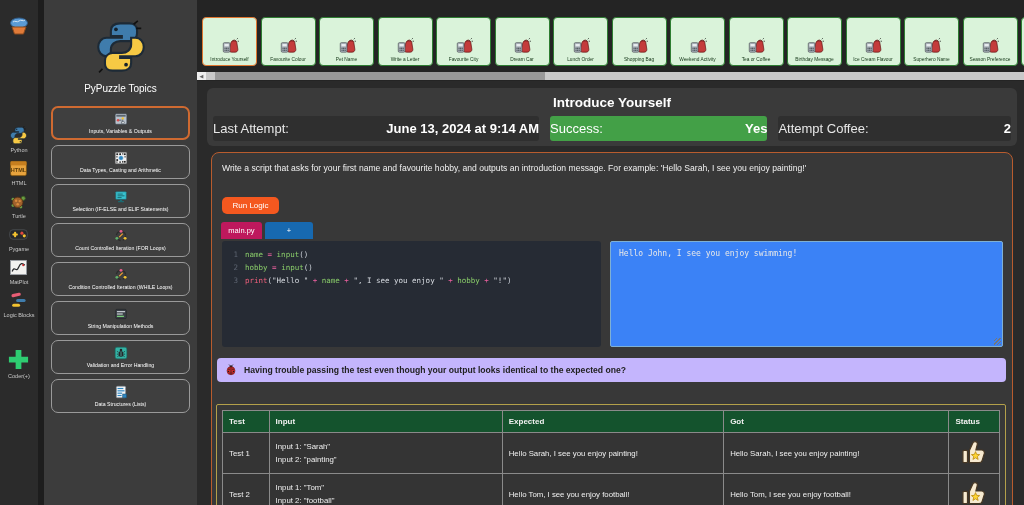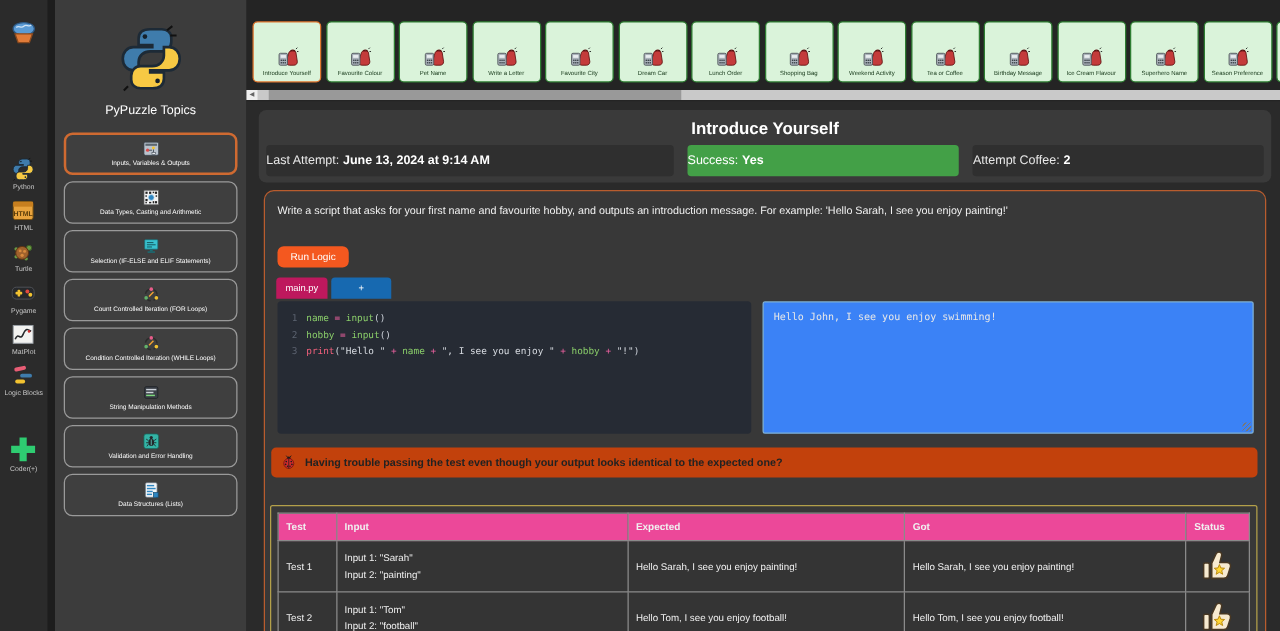--- a/index.html
+++ b/index.html
@@ -37,22 +37,22 @@
         box-sizing:border-box;cursor:pointer;padding-bottom:3px}
   .card svg{width:18px;height:18px;margin-bottom:2px}
   .card .cl2{font-size:4.8px;color:#143617;text-align:center;line-height:5px;padding:0 2px}
   .card.selected{border-color:#e0762f}
   .hscroll{position:absolute;top:72px;left:0;right:0;height:8px;background:#c9c9c9;display:flex;}
   .hs-arrow{width:9px;height:8px;background:#efefef;color:#666;font-size:5px;line-height:8px;text-align:center;cursor:pointer}
   .hs-thumb{position:absolute;left:18px;width:330px;height:8px;background:#999;cursor:grab}
   .headerpanel{position:absolute;top:88px;left:10px;width:810px;height:58px;background:#3a3a3a;border-radius:6px;box-sizing:border-box}
   .ht{color:#fff;font-weight:bold;font-size:13.5px;text-align:center;margin-top:7px}
   .stats{position:absolute;left:6px;right:6px;bottom:5px;display:flex;gap:11px}
-  .stat{height:25px;background:#2f2f2f;border-radius:3px;color:#e8e8e8;font-size:10px;
-        display:flex;align-items:center;justify-content:flex-start}
+  .stat{height:25px;background:#2f2f2f;border-radius:3px;color:#e8e8e8;font-size:13px;
+        display:flex;align-items:center;justify-content:space-between}
   .stat b{margin-left:3px;color:#fff}
   .stat.s1{flex:1.5}
   .stat.s2{flex:1;background:#43a047;color:#fff}
   .stat.s3{flex:1.07}
   .container{position:absolute;top:152px;left:14px;width:802px;height:400px;border:1px solid #b85c2e;
              border-radius:8px;background:#383838;box-sizing:border-box}
   .desc{margin:10px 10px 0;color:#f1f1f1;font-size:8.6px;line-height:10px}
   .runbtn{display:block;margin:24px 0 0 10px;width:57px;height:17px;background:#f4581f;color:#fff;
           font-size:8px;border:none;border-radius:5px;cursor:pointer;font-family:inherit}
   .tabs{margin:8px 0 0 9px;display:flex}
@@ -63,28 +63,28 @@
   .workrow{display:flex;margin:2px 9px 0 10px;gap:9px}
   .editor{width:379px;height:106px;background:#262b34;border-radius:3px;padding:7px 0;box-sizing:border-box;
           font-family:"DejaVu Sans Mono",monospace;font-size:7.5px;overflow:hidden;cursor:text}
   .cl{display:flex;line-height:13px;white-space:pre}
   .ln{width:16px;text-align:right;margin-right:7px;color:#5c6370}
   .tk-id{color:#8ace6a}.tk-op{color:#f062a2}.tk-fn{color:#f2607c}.tk-str{color:#d8dce2}.tk-pl{color:#ccd1d9}
   .output{flex:1;height:106px;background:#3b82f6;border:1px solid #7fb0d4;border-radius:2px;box-sizing:border-box;
           padding:7px 8px;color:#e8e8e8;font-family:"DejaVu Sans Mono",monospace;font-size:8px;position:relative;cursor:text}
   .rsz{position:absolute;right:1px;bottom:1px;width:7px;height:7px;
        background:repeating-linear-gradient(135deg,transparent 0 1.5px,#777 1.5px 2.5px)}
-  .hintbar{margin:11px 6px 0 5px;height:24px;background:#c2410c;border-radius:4px;display:flex;
+  .hintbar{margin:11px 6px 0 5px;height:24px;background:#c4b5fd;border-radius:4px;display:flex;
            align-items:center;padding:0 8px;cursor:pointer}
   .hintbar svg{width:12px;height:12px}
   .hintbar .htx{font-size:8.6px;font-weight:bold;color:#222;margin-left:7px}
   .testwrap{margin:22px 6px 0 4px;border:1px solid #b3a04a;border-radius:2px;padding:5px}
   table{width:100%;border-collapse:collapse}
   th,td{border:1px solid #8a8a8a;color:#f0f0f0}
-  th{font-size:8px;text-align:left;padding:6px 6px;background:#ec4899}
+  th{font-size:8px;text-align:left;padding:6px 6px;background:#14532d}
   td{font-size:7.8px;padding:5px 6px;background:#343434;height:40px;box-sizing:border-box}
   td .inline{line-height:13px}
   td.stat-ico{text-align:center}
   .stat-ico svg{width:26px;height:28px;display:inline-block}
 </style>
 </head>
 <body>
 
 <svg width="0" height="0" style="position:absolute">
   <defs>

